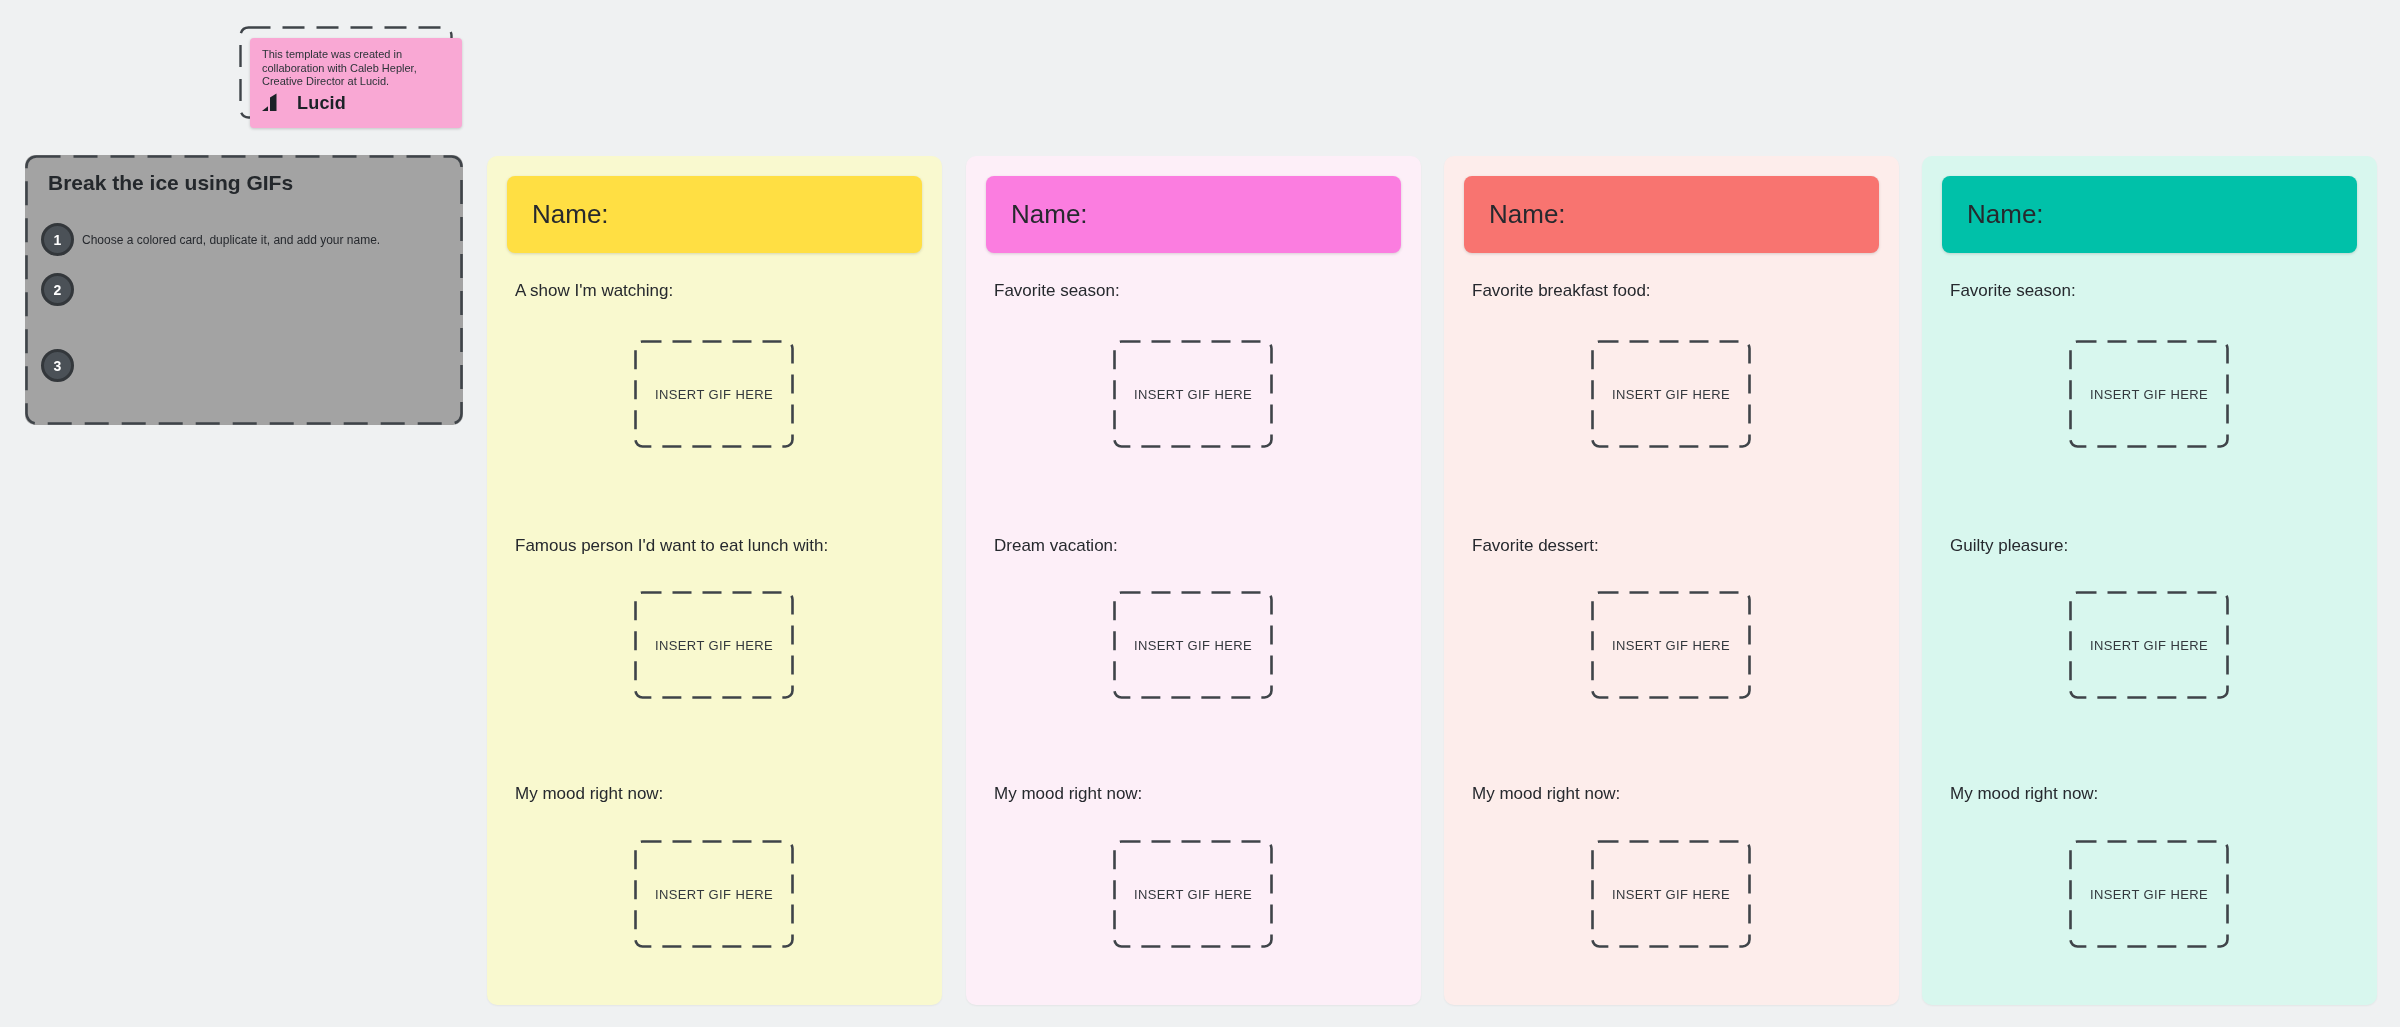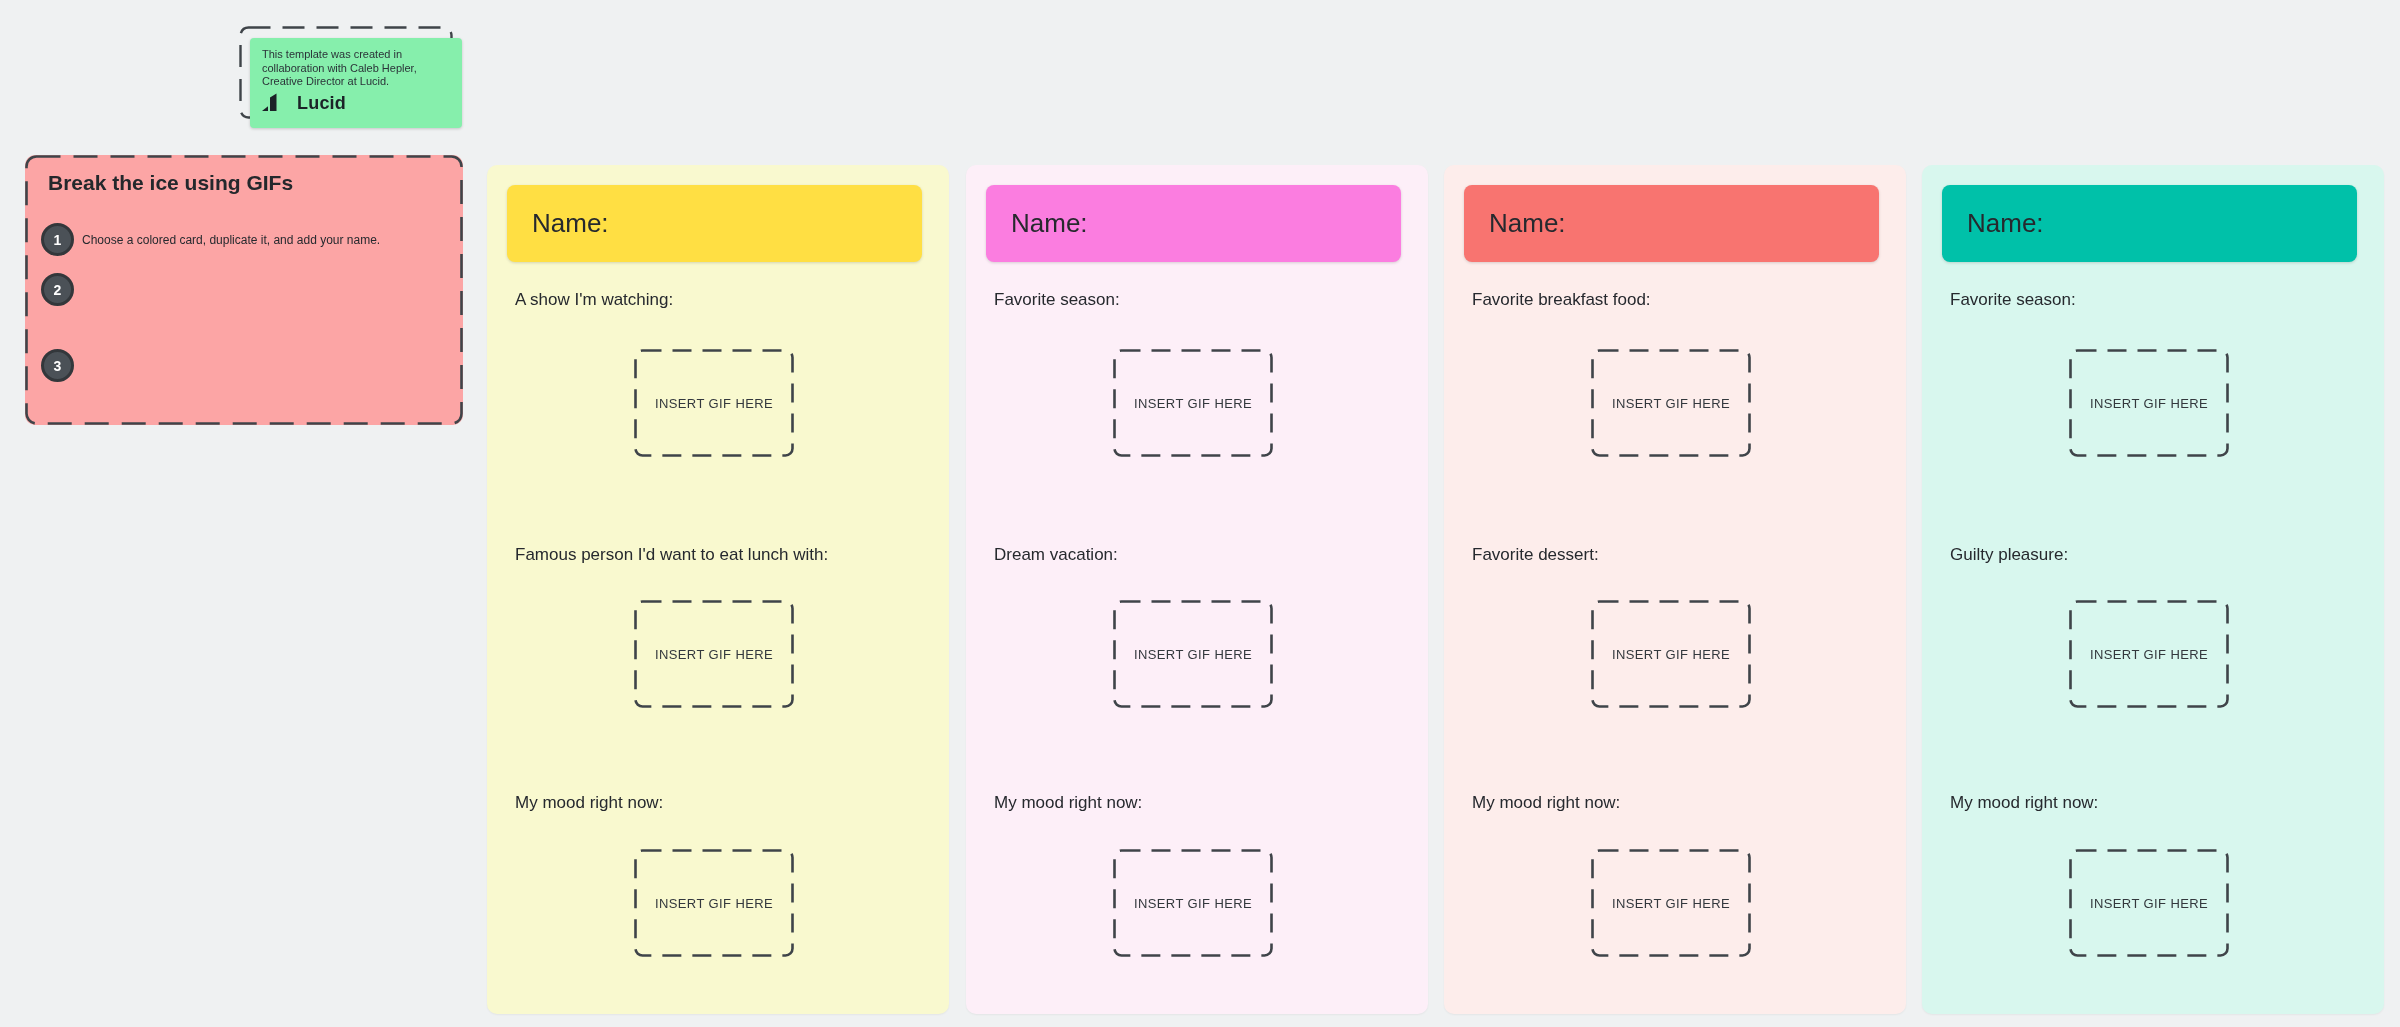--- a/index.html
+++ b/index.html
@@ -10,50 +10,50 @@
     position:relative;overflow:hidden;
     color:#26292e;
   }
   .preline{white-space:pre-line;}
 
   
   .lucid-frame{position:absolute;left:239px;top:26px;width:214px;height:93px;}
   .lucid-frame svg{position:absolute;left:0;top:0;}
   .lucid-sticky{
     position:absolute;left:250px;top:38px;width:212px;height:90px;
-    background:#86efac;border-radius:4px;
+    background:#f9a8d4;border-radius:4px;
     box-shadow:0 1px 3px rgba(0,0,0,.18);
     box-sizing:border-box;padding:10px 10px 0 12px;
   }
   .lucid-text{font-size:11px;line-height:13.5px;color:#2b3338;}
   .lucid-logo{display:flex;align-items:flex-start;gap:20px;margin-top:4px;}
   .lucid-logo-word{font-weight:bold;font-size:18px;color:#1b2227;letter-spacing:.2px;}
 
   
   .instructions{
     position:absolute;left:25px;top:155px;width:438px;height:270px;
-    background:#fca5a5;border-radius:10px;
+    background:#a3a3a3;border-radius:10px;
   }
   .instructions > svg{position:absolute;left:0;top:0;}
   .instr-title{position:absolute;left:23px;top:16px;font-size:21px;font-weight:bold;color:#24282c;}
   .step-circle{
     position:absolute;left:16px;width:27px;height:27px;border-radius:50%;
     background:#4b5157;border:3px solid #33373b;color:#ffffff;
     font-weight:bold;font-size:14px;
     display:flex;align-items:center;justify-content:center;
   }
   .step-text{position:absolute;left:57px;width:362px;font-size:12px;line-height:16px;color:#26292e;}
   .c1{top:68px;} .t1{top:77px;}
   .c2{top:118px;} .t2{top:125px;}
   .c3{top:194px;} .t3{top:203px;}
 
   
   .card{
-    position:absolute;top:165px;width:455px;height:849px;
-    border-radius:10px;box-shadow:0 1px 2px rgba(0,0,0,.05);padding-left:7px;
+    position:absolute;top:156px;width:455px;height:849px;
+    border-radius:10px;box-shadow:0 1px 2px rgba(0,0,0,.05);
   }
   .card-header{
     position:absolute;left:20px;top:20px;width:415px;height:77px;
     border-radius:8px;box-shadow:0 1px 3px rgba(0,0,0,.15);
     display:flex;align-items:center;
     box-sizing:border-box;padding-left:25px;
   }
   .name-label{font-size:26px;color:#26292e;}
   .prompt-label{position:absolute;left:28px;font-size:17px;color:#26292e;}
   .gif-box{

